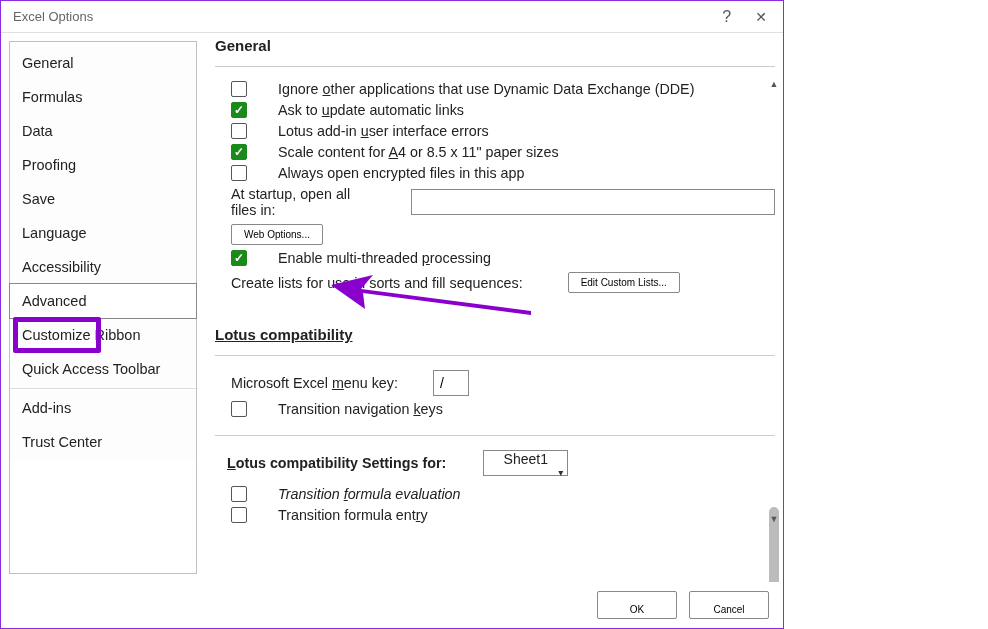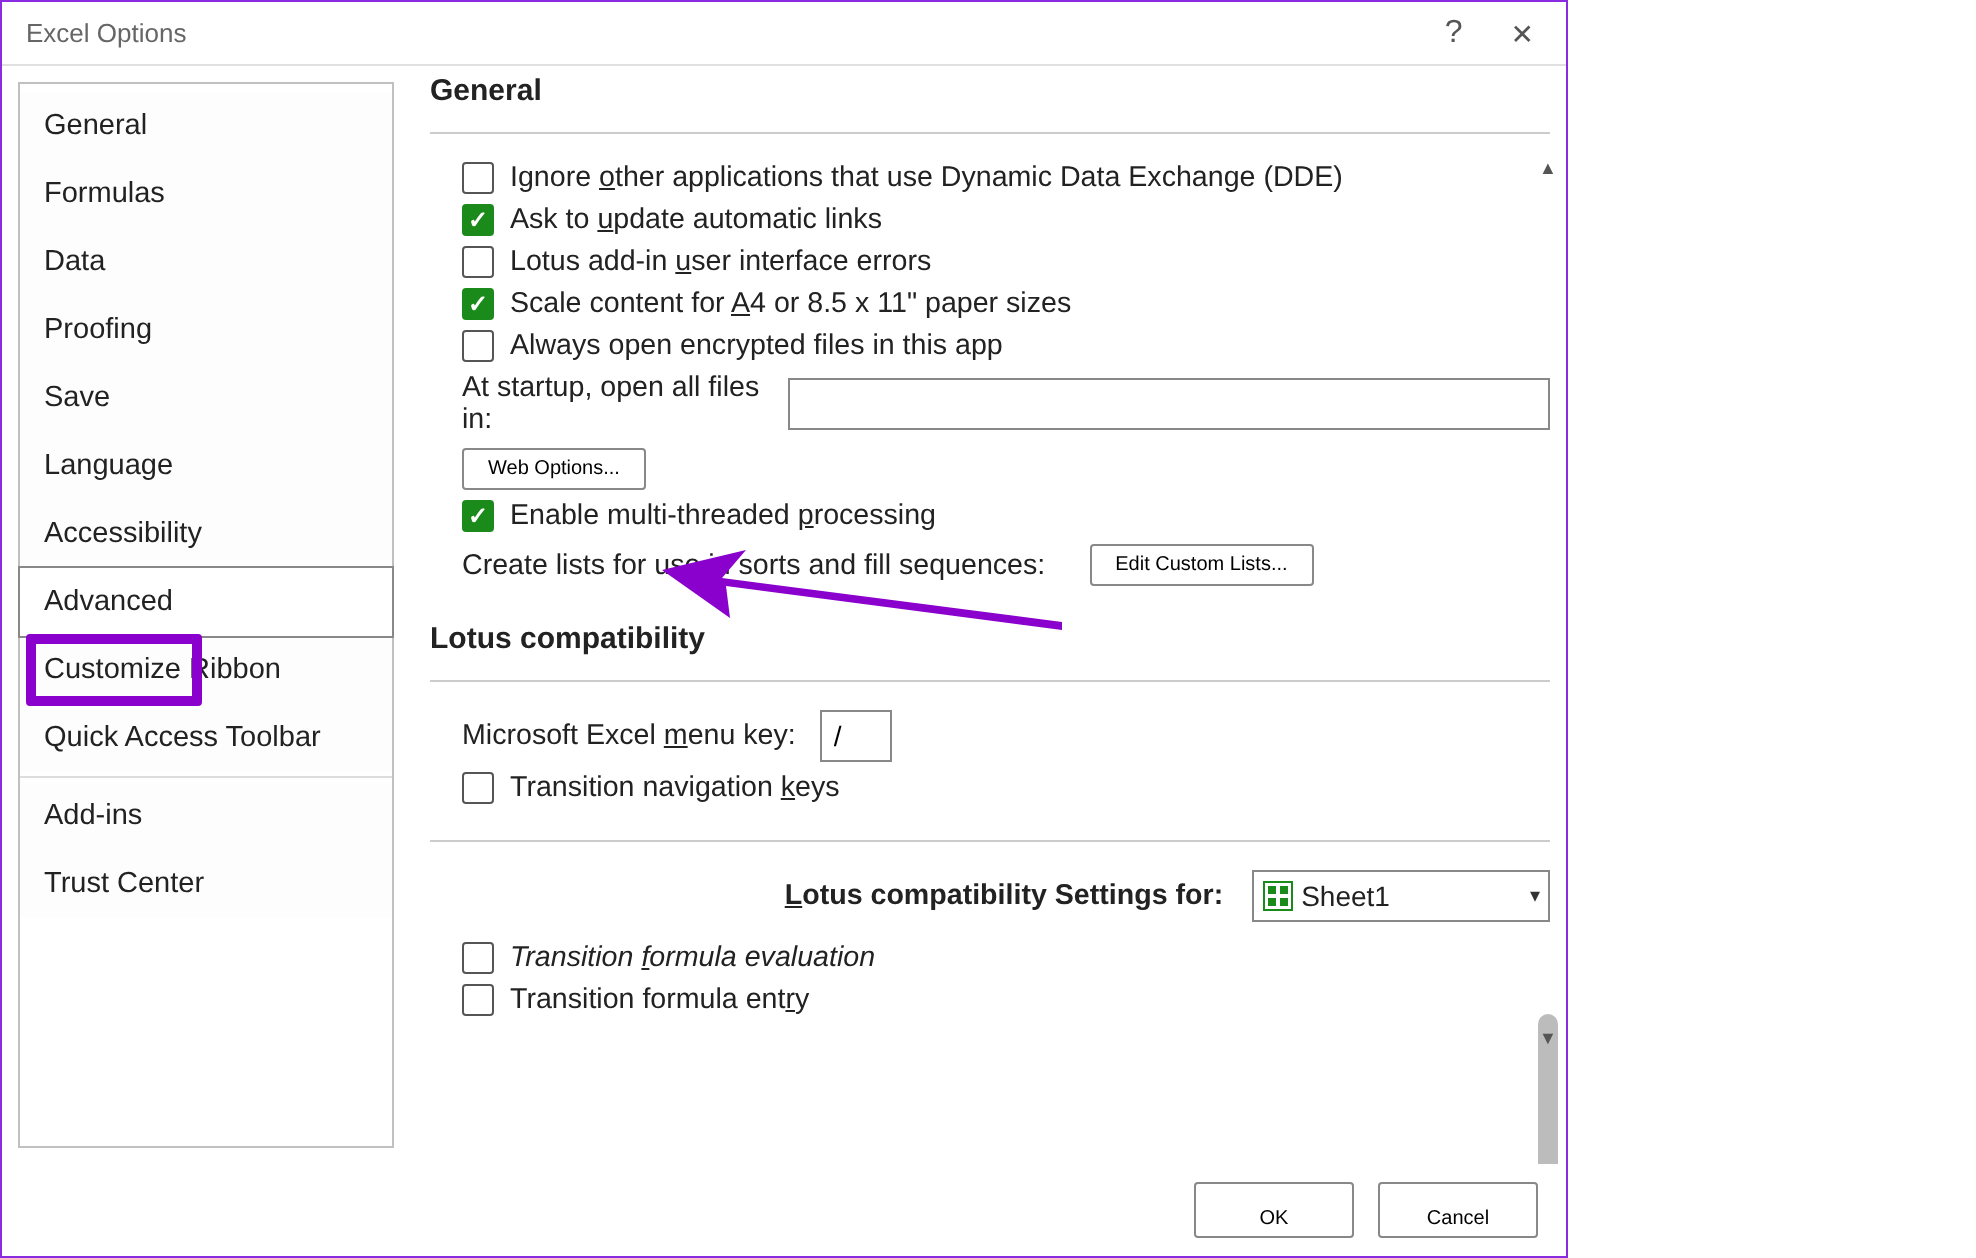--- a/index.html
+++ b/index.html
@@ -13,28 +13,28 @@
   .body { flex:1; display:flex; overflow:hidden; position:relative; }
   .sidebar { width:188px; margin:8px 0 8px 8px; border:1px solid #c0c0c0; background:#fff; display:flex; flex-direction:column; padding-top:4px; }
   .sidebar-item { font-size:14.5px; color:#222; padding:9px 12px; cursor:pointer; background:#fdfdfd; }
   .sidebar-item.selected { background:#fff; border:1px solid #888; margin:-1px; position:relative; }
   .sidebar-sep { border-top:1px solid #ddd; margin:2px 0; }
   .highlight-box { position:absolute; border:5px solid #8a00cc; border-radius:2px; pointer-events:none; }
   .main { flex:1; position:relative; padding:0 8px 0 18px; overflow:hidden; }
   .content { position:relative; padding-top:0; }
   .section-title { font-weight:600; font-size:15px; color:#222; margin:6px 0 12px 0; }
   .section-line { border-top:1px solid #ccc; margin:8px 0 14px 0; }
-  .row { display:flex; align-items:center; margin:5px 0 5px 16px; font-size:14.3px; color:#222; }
+  .row { display:flex; align-items:center; margin:5px 0 5px 16px; font-size:14.3px; color:#222;gap:23px; }
   .checkbox { width:16px; height:16px; border:1px solid #555; border-radius:2px; margin-right:8px; display:inline-flex; align-items:center; justify-content:center; background:#fff; cursor:pointer; flex-shrink:0; }
   .checkbox.checked { background:#1a8a1a; border-color:#1a8a1a; color:#fff; font-size:12px; line-height:1; }
   .checkbox.checked::after { content:"✓"; font-weight:bold; }
   .label-text { cursor:default; }
   .textinput { border:1px solid #888; height:26px; padding:2px 6px; font-size:14px; }
   .btn { border:1px solid #888; background:#fff; padding:4px 12px; font-size:10px; cursor:pointer; border-radius:2px; }
-  .dropdown { border:1px solid #888; height:26px; display:inline-flex; align-items:center; padding:0 4px 0 4px; font-size:14px; cursor:pointer; background:#fff; }
+  .dropdown { border:1px solid #888; height:26px; display:inline-flex; align-items:center; padding:0 4px 0 4px; font-size:14px; cursor:pointer; background:#fff;flex-direction:column; }
   .dropdown .sheet-ico { width:16px; height:16px; margin-right:4px; }
   .dropdown .dd-caret { margin-left:70px; font-size:10px; color:#333; }
   .footer { height:46px; border-top:0; display:flex; justify-content:flex-end; align-items:center; gap:12px; padding-right:14px; }
   .footer .btn { width:80px; height:28px; padding:12px; }
   .scrollbar-track { position:absolute; right:2px; top:44px; width:14px; bottom:56px; }
   .scroll-arrow-up, .scroll-arrow-down { width:14px; height:14px; display:flex; align-items:center; justify-content:center; font-size:9px; color:#555; cursor:pointer; }
   .scroll-thumb { position:absolute; width:10px; left:2px; background:#bcbcbc; border-radius:5px; cursor:pointer; }
   .scroll-arrow-up { position:absolute; top:0; }
   .scroll-arrow-down { position:absolute; bottom:0; }
   .arrow-annotation { position:absolute; pointer-events:none; }
@@ -110,35 +110,35 @@
         <div class="row">
           <span class="checkbox checked"></span>
           <span class="label-text"><span>Enable multi-threaded </span><u class="accel">p</u><span>rocessing</span></span>
         </div>
 
         <div class="row" style="margin-top:6px;">
           <span class="label-text">Create lists for use in sorts and fill sequences:</span>
           <button class="btn" style="margin-left:22px;">Edit Custom Lists...</button>
         </div>
 
-        <div class="section-title" style="margin-top:18px;">Lotus compatibility</div>
+        <div class="section-title" style="margin-top:33px;text-decoration:underline;">Lotus compatibility</div>
         <div class="section-line"></div>
 
         <div class="row">
           <span class="label-text"><span>Microsoft Excel </span><u class="accel">m</u><span>enu key:</span></span>
           <input class="textinput" type="text" style="width: 36px; margin-left: 12px; text-align: left;" value="/">
         </div>
 
         <div class="row">
           <span class="checkbox"></span>
           <span class="label-text"><span>Transition navigation </span><u class="accel">k</u><span>eys</span></span>
         </div>
 
         <div class="section-line" style="margin-top:18px;"></div>
-        <div class="row" style="margin-left:0; font-weight:600;justify-content:flex-end;">
+        <div class="row" style="margin-left:12px; font-weight:600;">
           <span class="label-text"><u class="accel">L</u><span>otus compatibility Settings for:</span></span>
           <span class="dropdown" style="margin-left:14px; font-weight:400;">
             <svg class="sheet-ico" viewBox="0 0 16 16">
                 <rect x="1" y="1" width="14" height="14" fill="#fff" stroke="#1a8a1a"></rect>
                 <rect x="3" y="3" width="4" height="4" fill="#1a8a1a"></rect>
                 <rect x="9" y="3" width="4" height="4" fill="#1a8a1a"></rect>
                 <rect x="3" y="9" width="4" height="4" fill="#1a8a1a"></rect>
                 <rect x="9" y="9" width="4" height="4" fill="#1a8a1a"></rect>
               </svg>
             <span>Sheet1</span>

